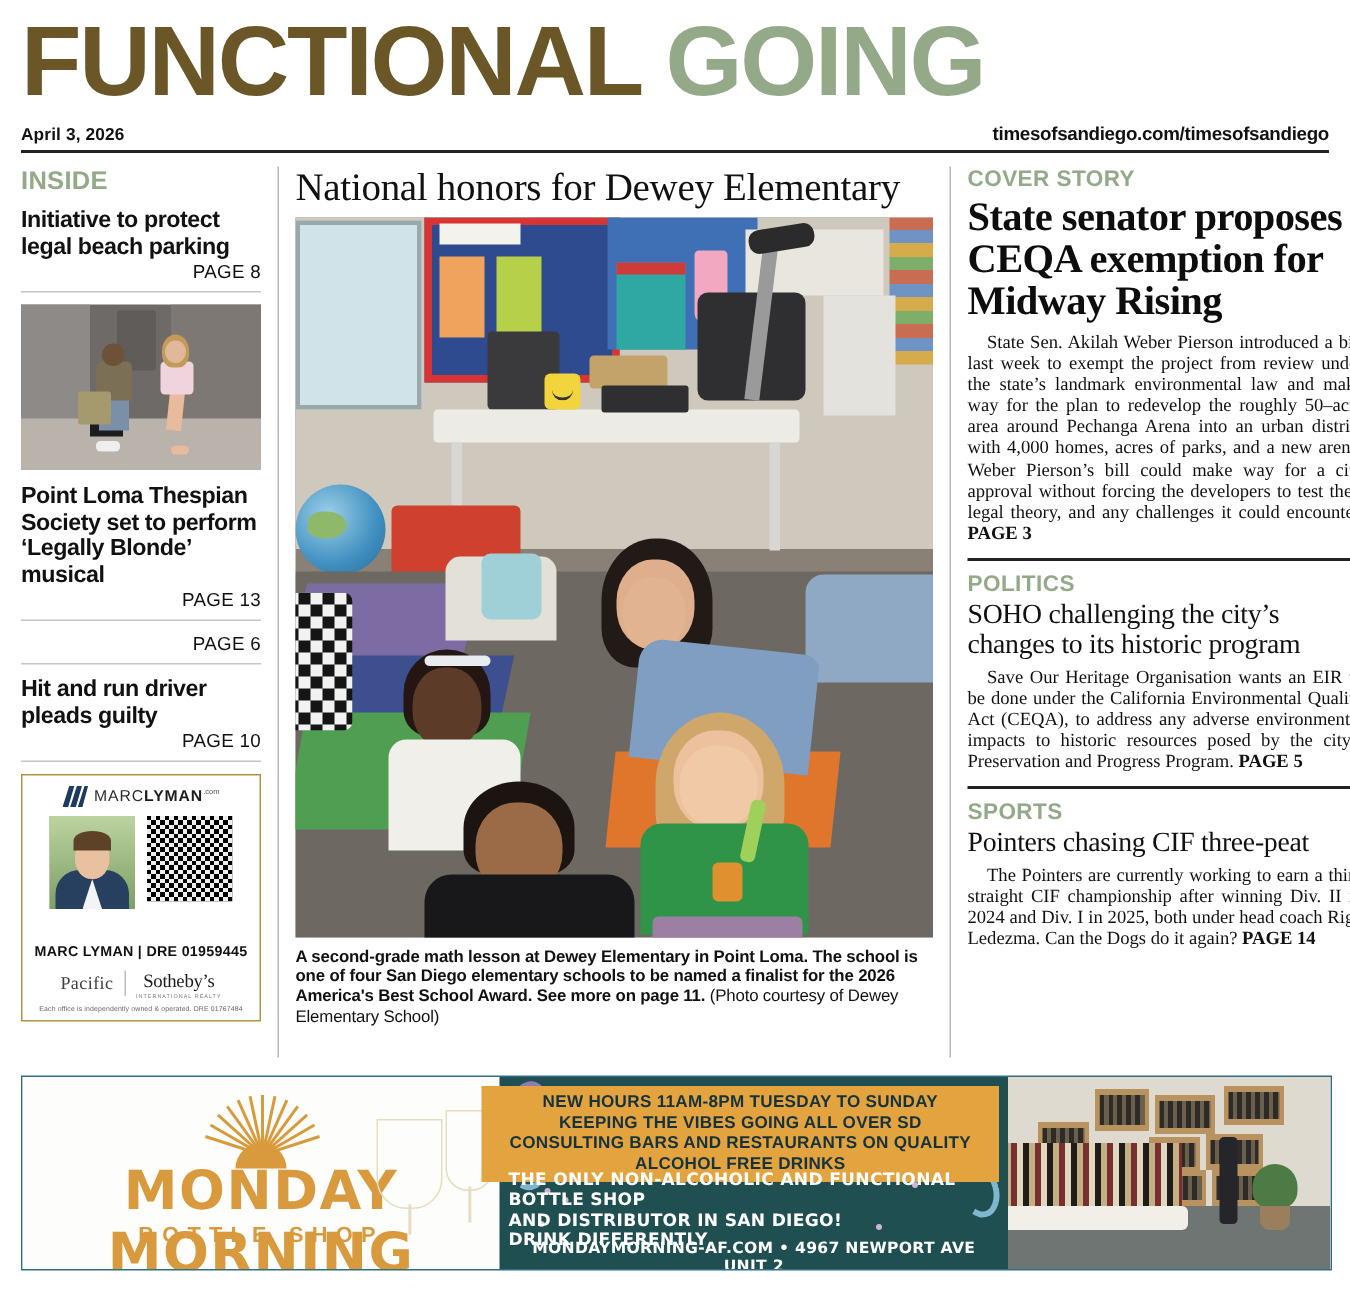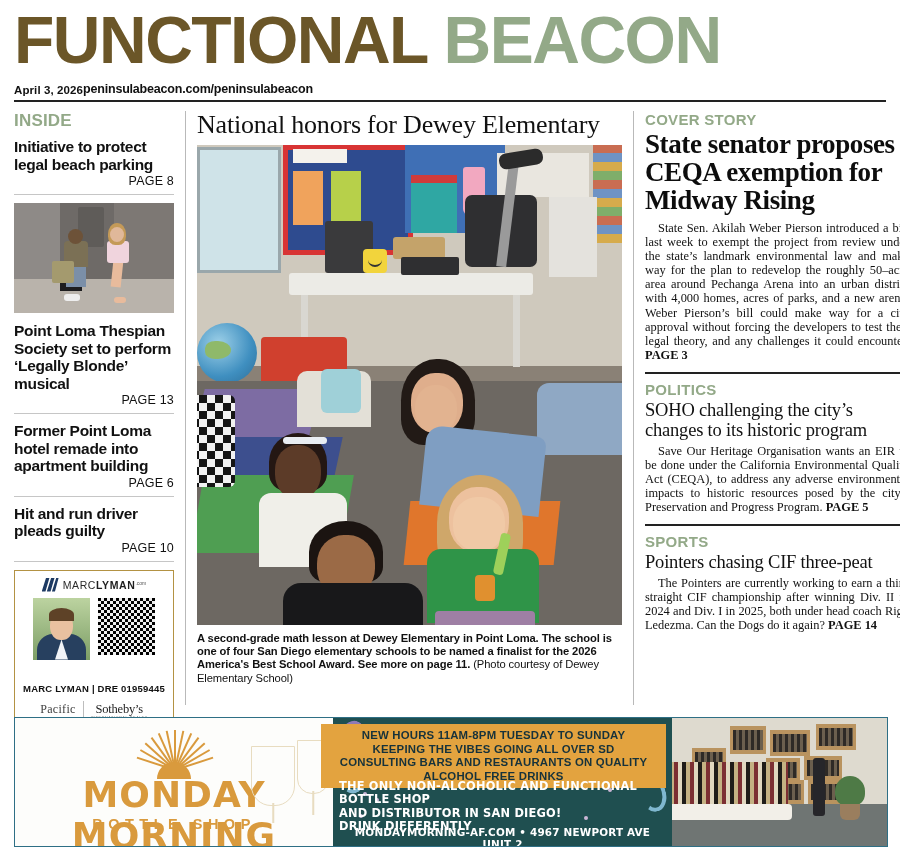--- a/index.html
+++ b/index.html
@@ -18,21 +18,21 @@
     font-family:"Liberation Sans", sans-serif;
     font-weight:bold;
     font-size:66px;
     line-height:72px;
     letter-spacing:-1.5px;
     white-space:nowrap;
   }
   .mh-pen{color:#6b5628;}
   .mh-beacon{color:#93a988;}
   .dateline{
-    display:flex;align-items:flex-end;
+    display:flex;justify-content:space-between;align-items:flex-end;
     padding:6px 14px 4px 14px;
     font-size:11.5px;font-weight:bold;
   }
   .dateline .date{font-weight:bold;font-size:11.5px;letter-spacing:0.1px;}
   .dateline .site{font-weight:bold;font-size:12.5px;letter-spacing:-0.2px;}
   .rule-top{height:2px;background:#222;margin:0 14px 0 14px;}
 
   
   .columns{
     display:flex;
@@ -269,25 +269,25 @@
   .ar-plant{position:absolute;right:22px;bottom:40px;width:30px;height:30px;background:#4e7a46;border-radius:50% 50% 40% 40%;}
   .ar-pot{position:absolute;right:27px;bottom:26px;width:20px;height:16px;background:#9a7e5e;border-radius:0 0 6px 6px;}
   .ar-tower{position:absolute;right:62px;bottom:30px;width:12px;height:58px;background:#26262a;border-radius:3px;}
 </style>
 </head>
 <body>
 
 <div class="page">
 
   <div class="masthead">
-    <div class="masthead-title"><span class="mh-pen">FUNCTIONAL</span> <span class="mh-beacon">BEACON</span></div>
+    <div class="masthead-title"><span class="mh-pen">FUNCTIONAL</span> <span class="mh-beacon">GOING</span></div>
   </div>
   <div class="dateline">
     <div class="date">April 3, 2026</div>
-    <div class="site">peninsulabeacon.com/peninsulabeacon</div>
+    <div class="site">timesofsandiego.com/timesofsandiego</div>
   </div>
   <div class="rule-top"></div>
 
   <div class="columns">
 
     <div class="col-left">
       <div class="kicker">INSIDE</div>
 
       <div class="inside-item">
         <div class="inside-head">Initiative to protect legal beach parking</div>
@@ -313,21 +313,20 @@
         <div class="sp-girl-foot"></div>
       </div>
 
       <div class="inside-item">
         <div class="inside-head">Point Loma Thespian Society set to perform ‘Legally Blonde’ musical</div>
         <div class="page-ref">PAGE 13</div>
       </div>
       <div class="hr-thin"></div>
 
       <div class="inside-item">
-        <div class="inside-head">Former Point Loma hotel remade into apartment building</div>
         <div class="page-ref">PAGE 6</div>
       </div>
       <div class="hr-thin"></div>
 
       <div class="inside-item">
         <div class="inside-head">Hit and run driver pleads guilty</div>
         <div class="page-ref">PAGE 10</div>
       </div>
       <div class="hr-thin"></div>
 

